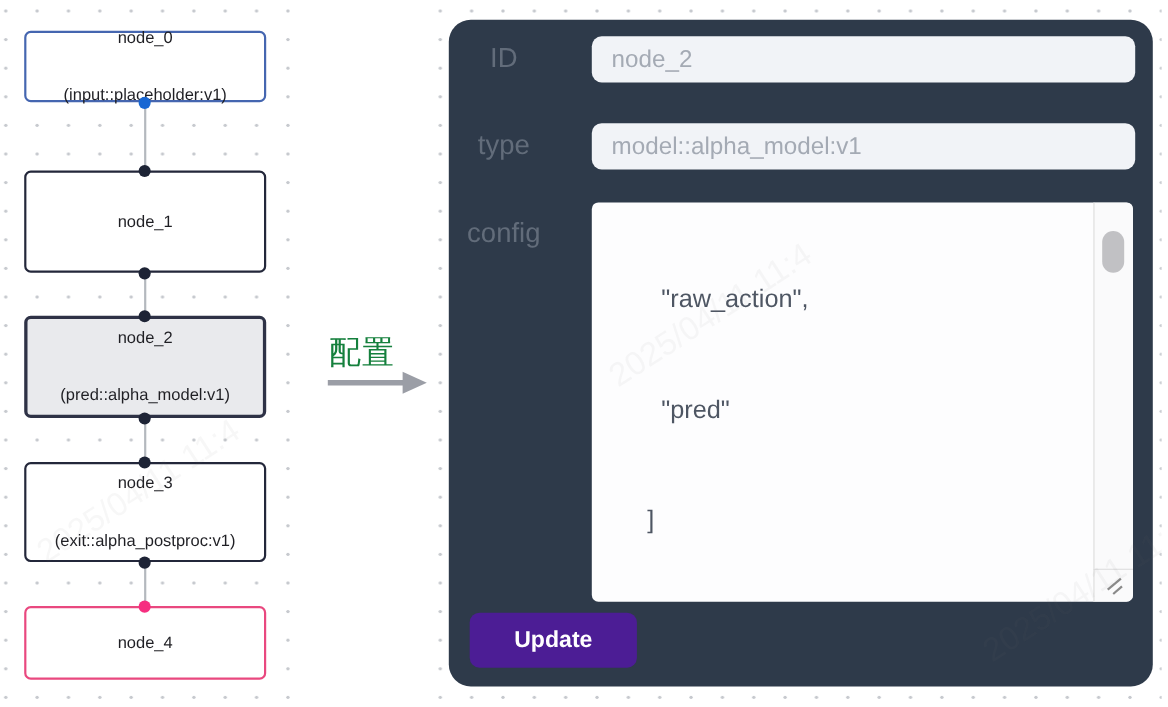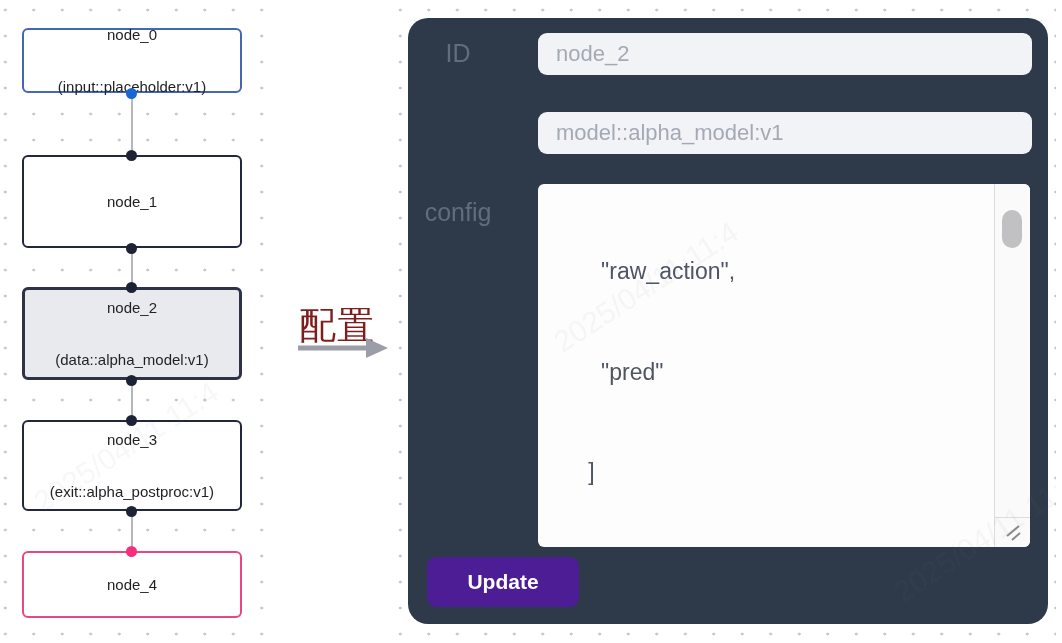--- a/index.html
+++ b/index.html
@@ -26,21 +26,21 @@
   .node-input{border-color:#4566b0;}
   .node-selected{background:#e9eaed;border-width:3px;border-color:#2e3246;}
   .node-output{border-color:#e9487f;}
 
   .edge{position:absolute;left:131px;width:2px;background:#b4b8be;}
   .port{position:absolute;left:126px;width:11px;height:11px;border-radius:50%;background:#1d2335;}
   .port-blue{background:#1867d3;}
   .port-pink{background:#f62e80;}
 
   
-  #cfg-label{position:absolute;left:299px;top:301px;font-size:37px;color:#7f1d1d;letter-spacing:1px;}
+  #cfg-label{position:absolute;left:299px;top:301px;font-size:29px;color:#15803d;letter-spacing:1px;}
   #cfg-arrow{position:absolute;left:296px;top:336px;}
 
   
   #panel{
     position:absolute;left:13px;top:18px;width:640px;height:606px;
     background:#2e3a4a;border-radius:20px;overflow:hidden;
   }
   .fld-label{
     position:absolute;left:0;width:100px;text-align:center;
     color:#626c7a;font-size:25px;
@@ -98,21 +98,21 @@
       <div>node_0</div>
       <div class="sub">(input::placeholder:v1)</div>
     </div>
 
     <div class="node" style="top:155px;height:93px;align-items:center;">
       <div>node_1</div>
     </div>
 
     <div class="node node-selected" style="top:287px;height:93px;">
       <div>node_2</div>
-      <div class="sub">(data::alpha_model:v1)</div>
+      <div class="sub">(pred::alpha_model:v1)</div>
     </div>
 
     <div class="node" style="top:420px;height:91px;">
       <div>node_3</div>
       <div class="sub">(exit::alpha_postproc:v1)</div>
     </div>
 
     <div class="node node-output" style="top:551px;height:67px;">
       <div>node_4</div>
     </div>
@@ -132,20 +132,21 @@
     <line x1="2" y1="12" x2="72" y2="12" stroke="#9b9ea6" stroke-width="5"></line>
     <polygon points="70,2 92,12 70,22" fill="#9b9ea6"></polygon>
   </svg>
 
   <div id="right-canvas" class="canvas">
     <div id="panel">
 
       <div class="fld-label" style="top:21px;">ID</div>
       <input class="fld-input" style="top: 15px;" value="node_2">
 
+      <div class="fld-label" style="top:100px;">type</div>
       <input class="fld-input" style="top: 94px;" value="model::alpha_model:v1">
 
       <div class="fld-label" style="top:180px;">config</div>
 
       <div id="config-box">
         <div id="config-text">
           <div>        "raw_action",</div>
           <div>        "pred"</div>
           <div>      ]</div>
           

